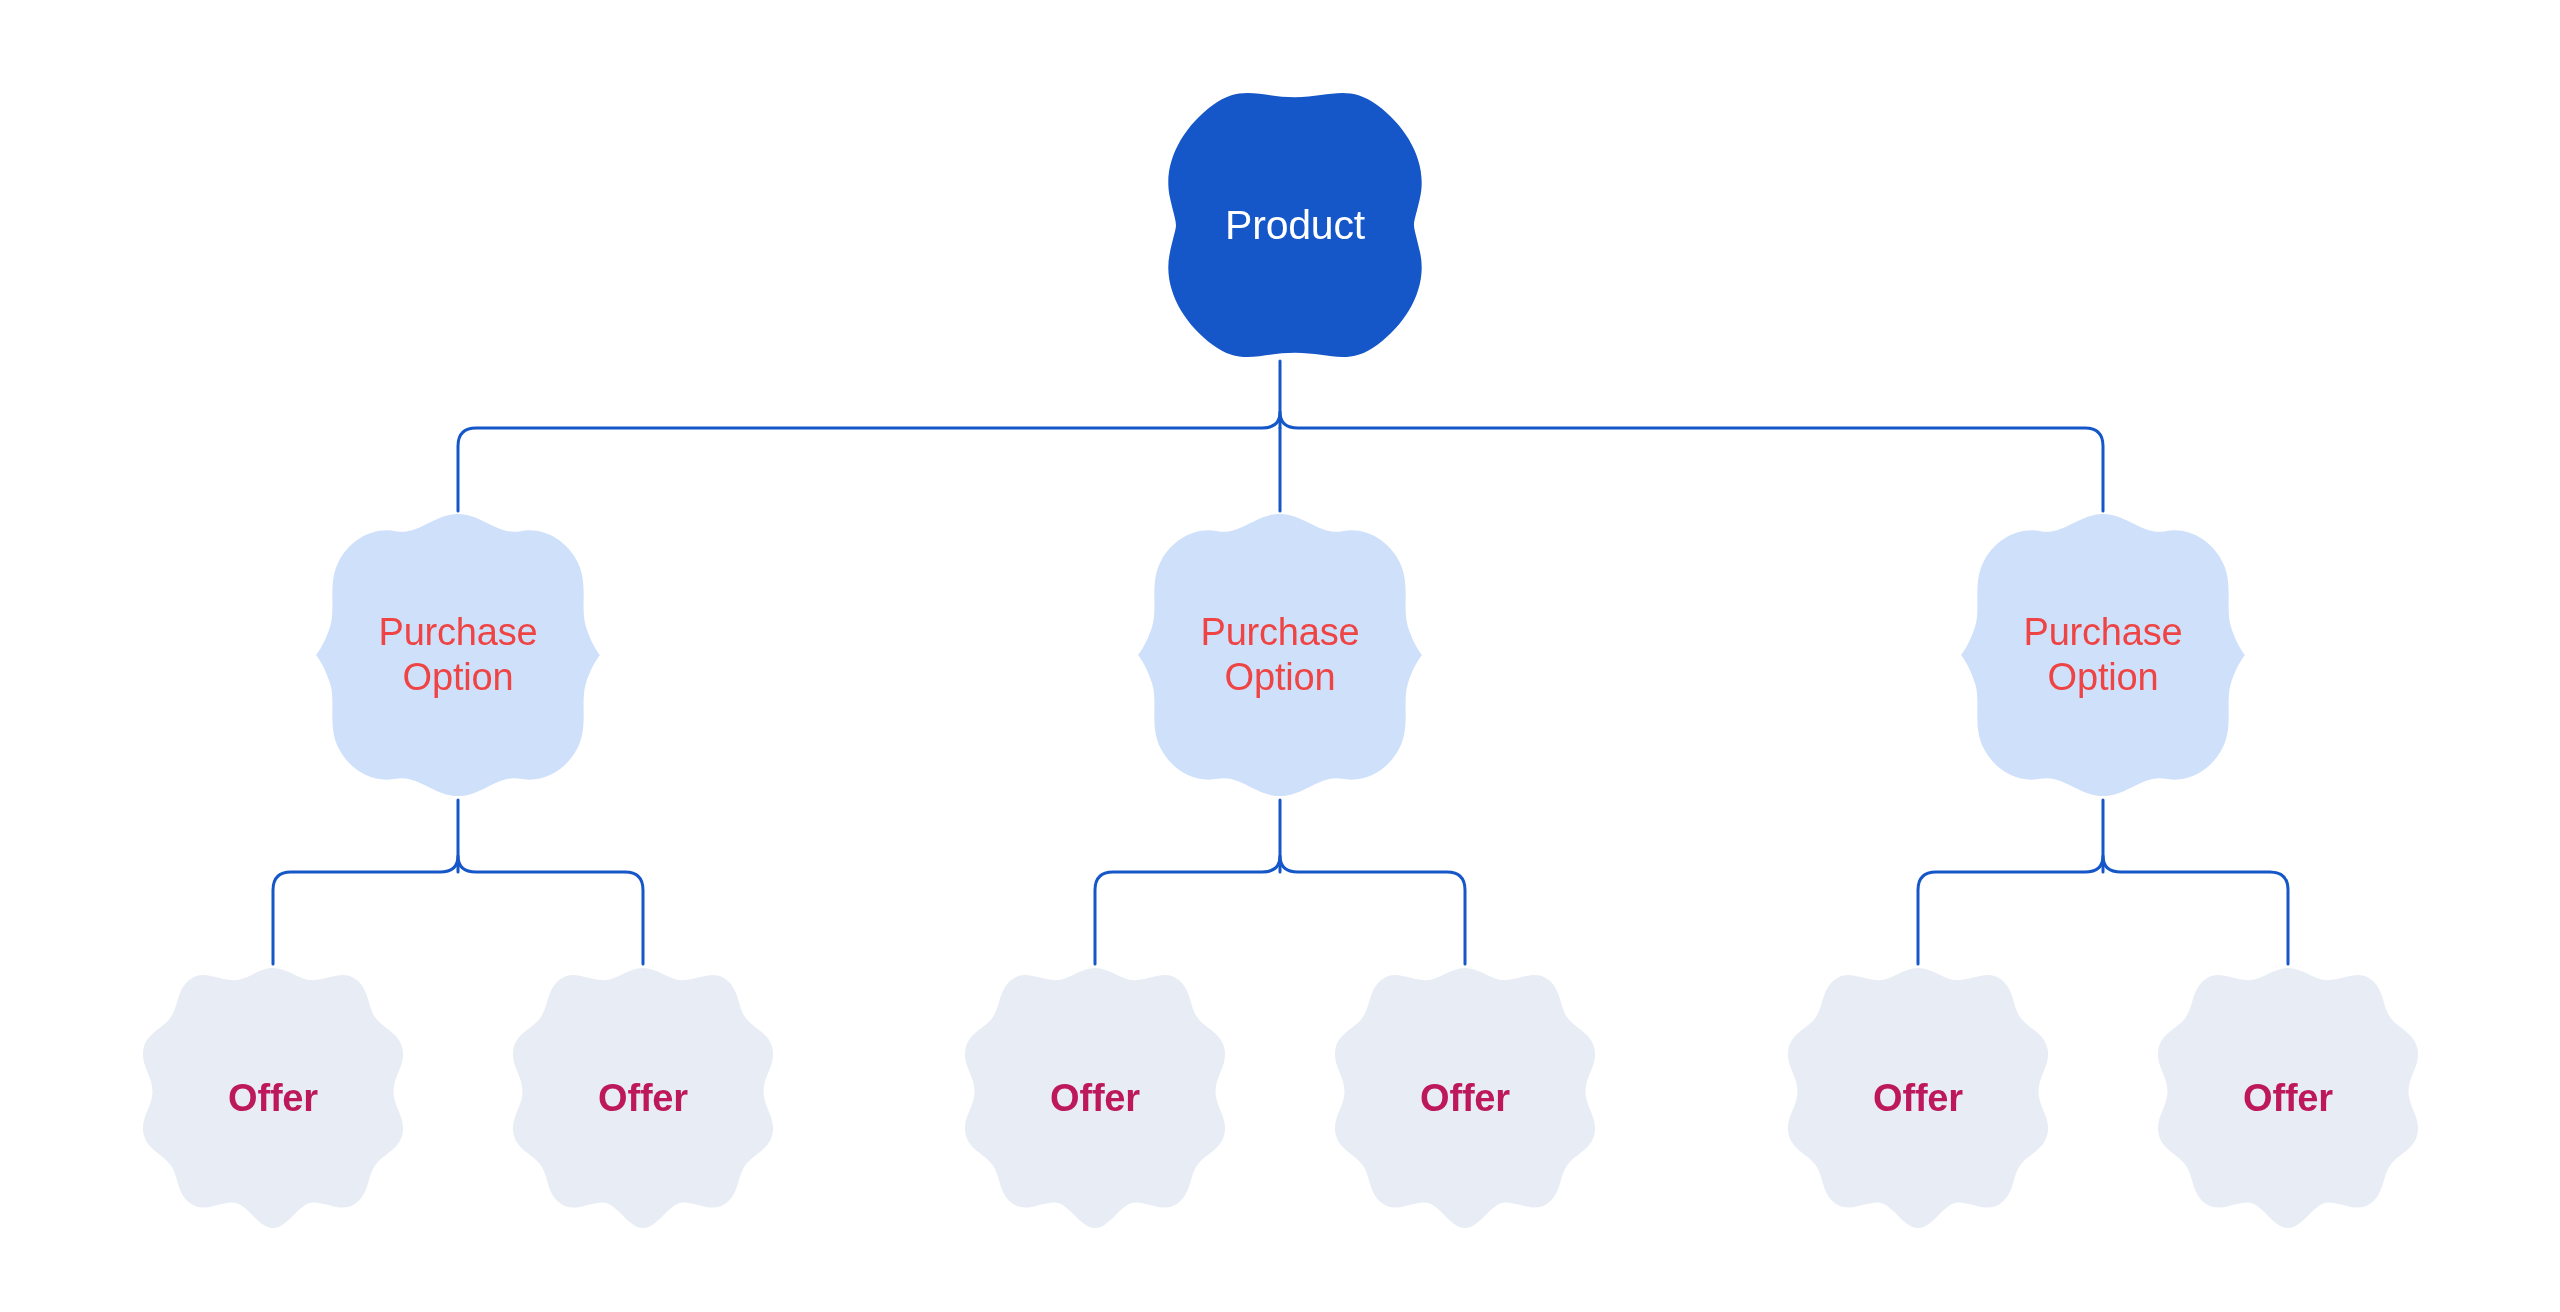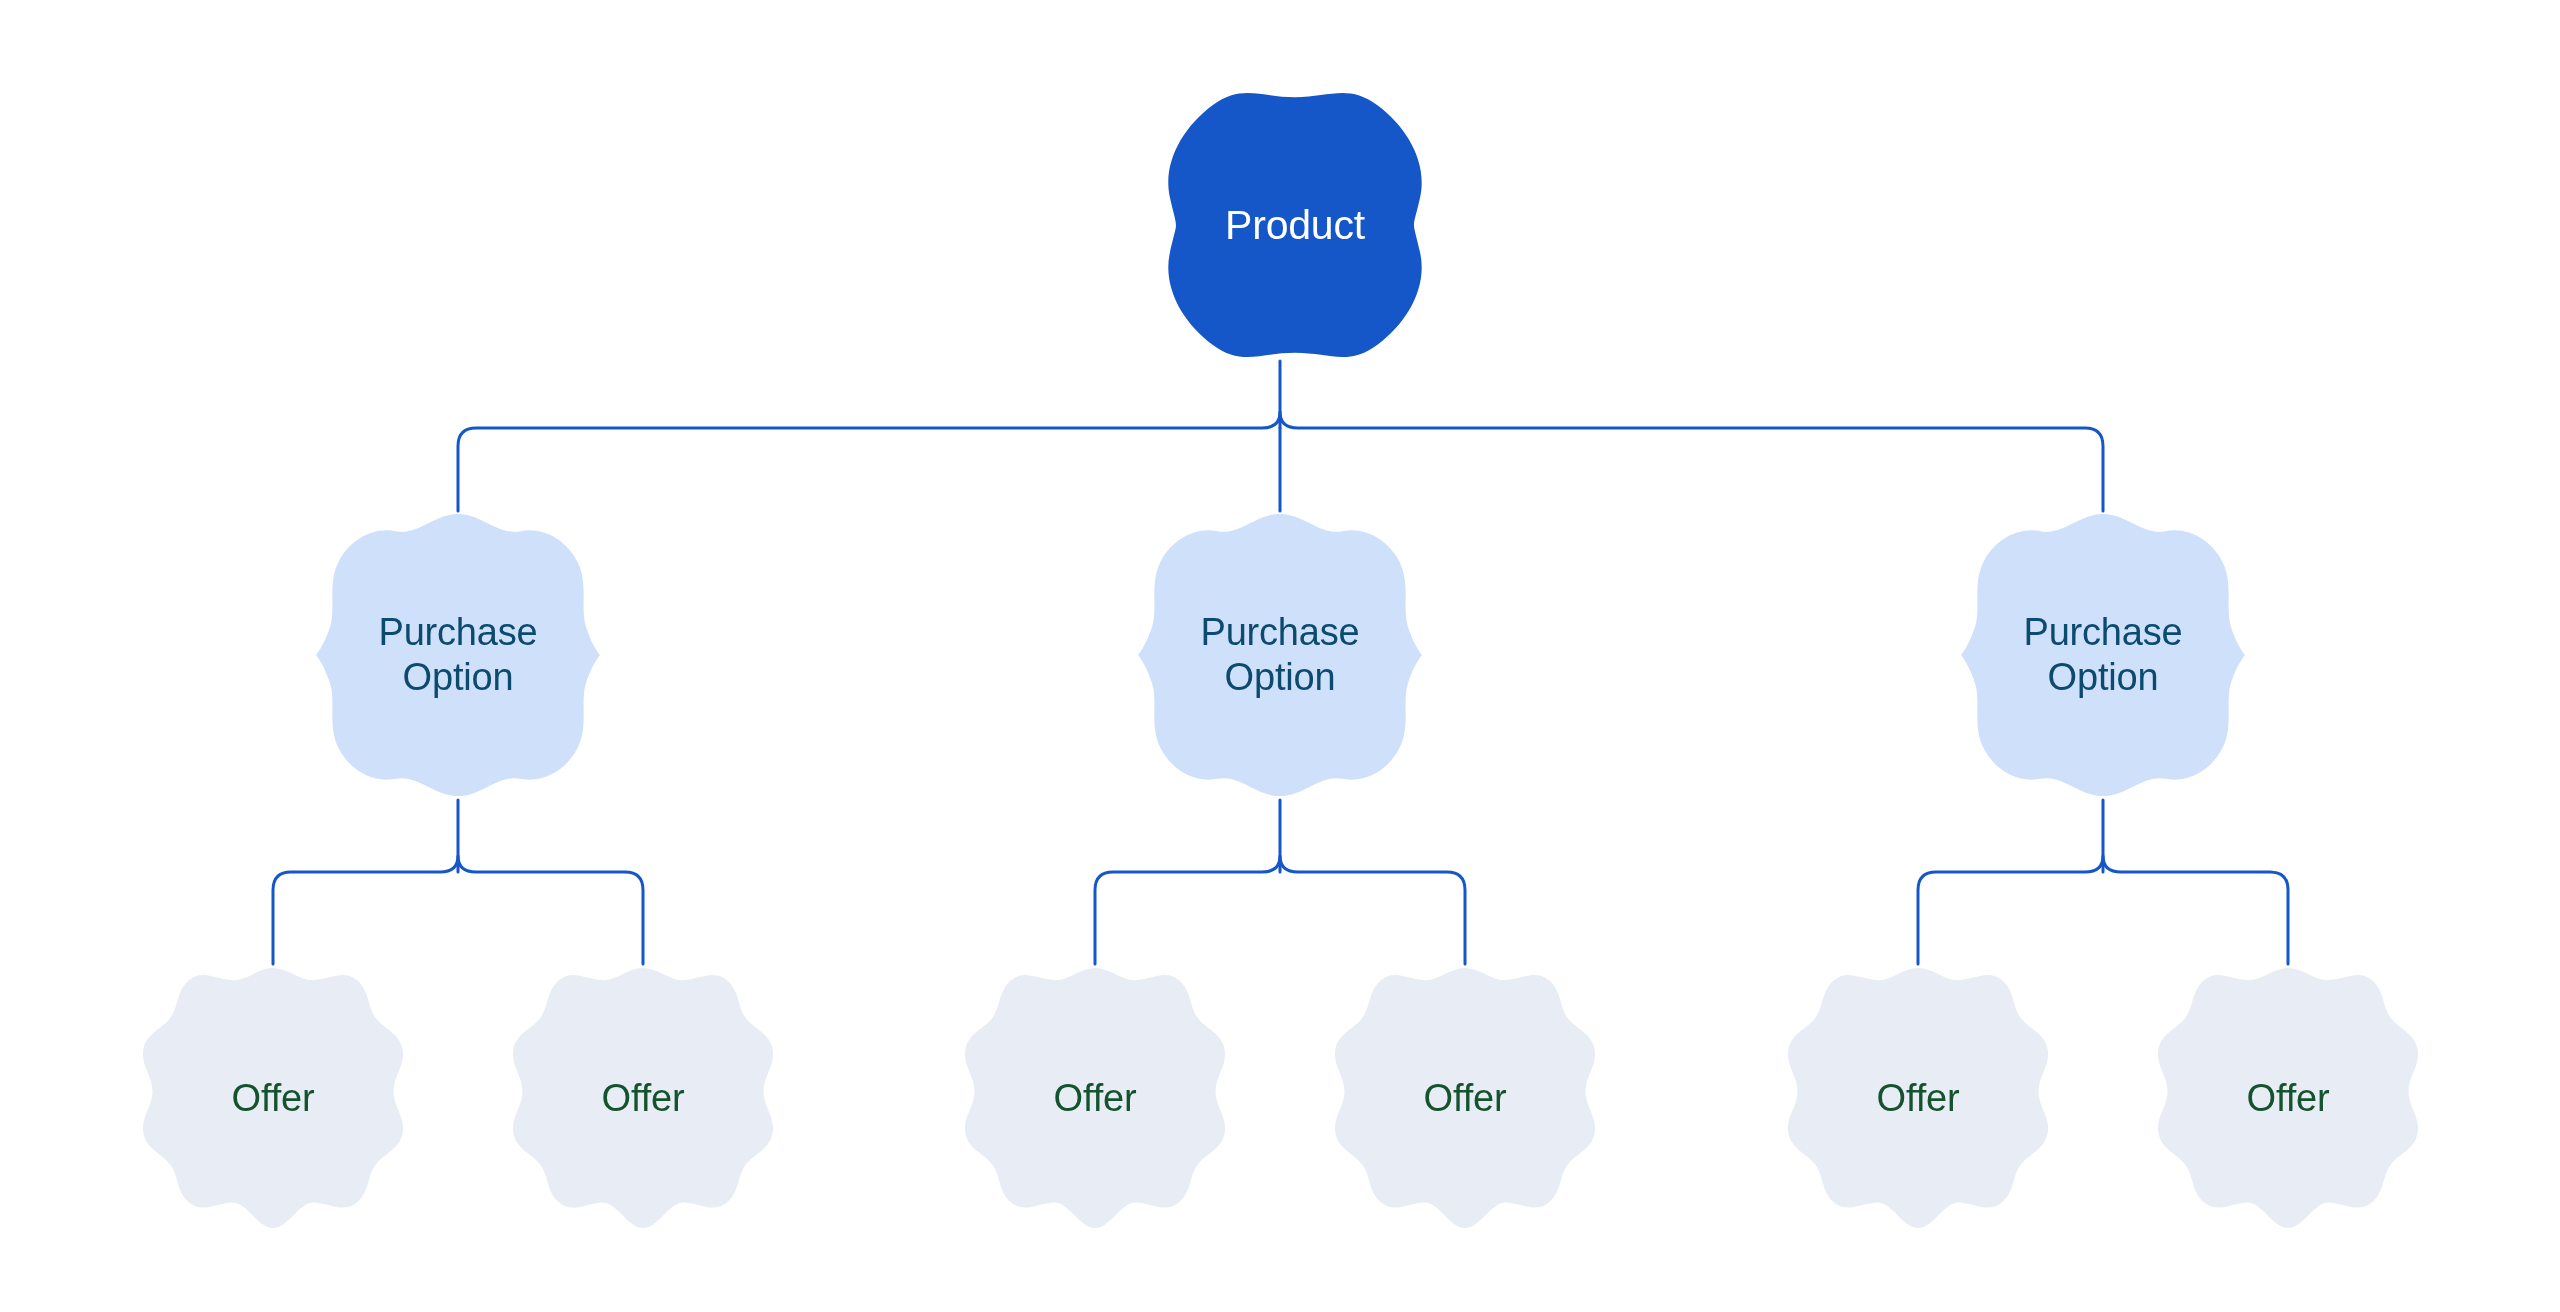--- a/index.html
+++ b/index.html
@@ -64,35 +64,35 @@
     font-weight: 400;
   }
 
   
   .node-purchase-option {
     width: 284px;
     height: 288px;
     top: 511px;
   }
   .node-purchase-option .node-label {
-    color: #0c4a6e;
+    color: #ef4444;
     font-size: 38px;
     font-weight: 400;
   }
 
   
   .node-offer {
     width: 262px;
     height: 268px;
     top: 964px;
   }
   .node-offer .node-label {
-    color: #14532d;
+    color: #be185d;
     font-size: 38px;
-    font-weight: 400;
+    font-weight: 700;
   }
 </style>
 </head>
 <body>
 
 <div id="diagram-root">
 
   <svg id="connector-layer" viewBox="0 0 2560 1312">
     <defs>
 

